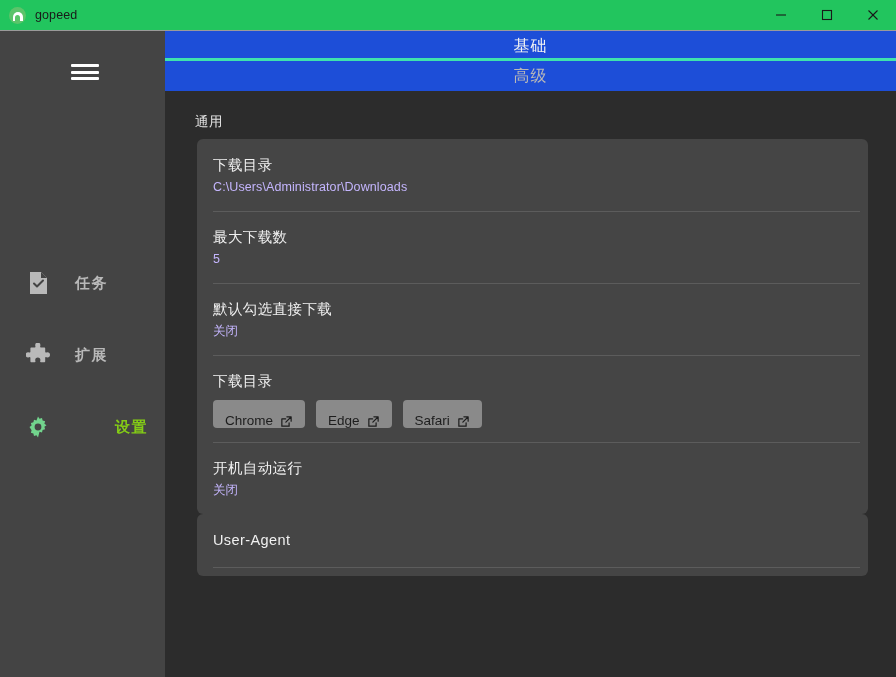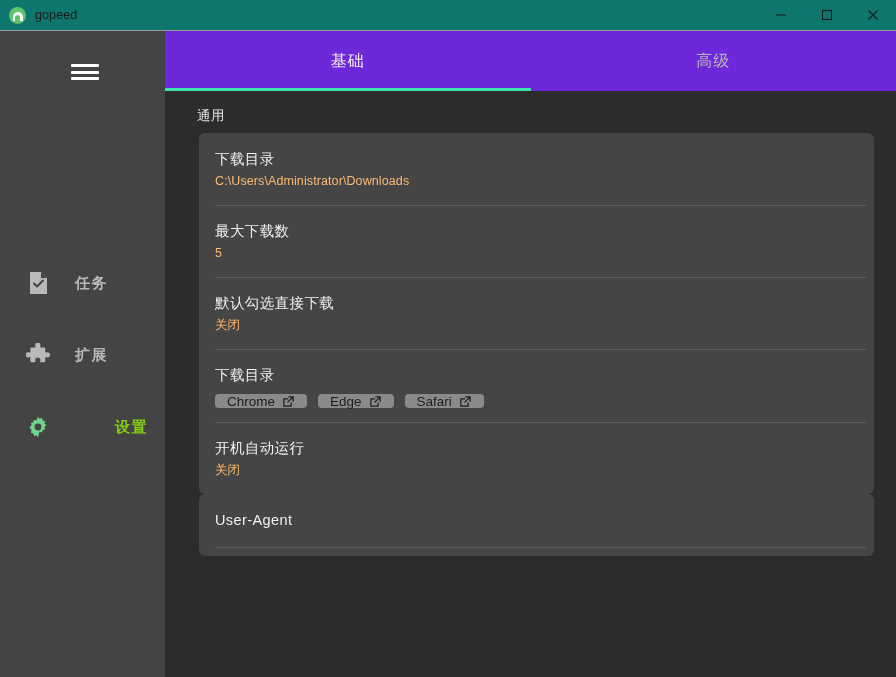--- a/index.html
+++ b/index.html
@@ -18,21 +18,21 @@
     height: 677px;
     background: #2c2c2c;
     display: flex;
     flex-direction: column;
   }
 
   
   .titlebar {
     height: 31px;
     min-height: 31px;
-    background: #0f766e;
+    background: #22c55e;
     border-bottom: 1px solid #9a9a9a;
     display: flex;
     align-items: center;
     position: relative;
   }
   .tb-logo {
     width: 17px;
     height: 17px;
     margin-left: 9px;
     border-radius: 50%;
@@ -148,23 +148,24 @@
     flex: 1;
     display: flex;
     flex-direction: column;
     background: #2c2c2c;
     min-width: 0;
   }
 
   .tabs {
     height: 60px;
     min-height: 60px;
-    background: #6d28d9;
-    display: flex;
-    position: relative;
+    background: #1d4ed8;
+    display: flex;
+    position: relative;
+    flex-direction: column;
   }
   .tab {
     flex: 1;
     display: flex;
     align-items: center;
     justify-content: center;
     font-size: 16px;
     color: #b8b8b8;
     letter-spacing: 1px;
     position: relative;
@@ -176,23 +177,22 @@
     left: 0;
     right: 0;
     bottom: 0;
     height: 3px;
     background: var(--accent, #3fe3ad);
   }
 
   .scroll-area {
     flex: 1;
     overflow: hidden;
-    padding: 0;
-    position: relative;
-    margin-left: 8px;
+    padding: 6px;
+    position: relative;
   }
 
   .section-title {
     font-size: 13.5px;
     color: #e2e2e2;
     padding: 16px 0 8px 24px;
     letter-spacing: .4px;
   }
 
   .card {
@@ -216,40 +216,40 @@
   }
   .row-title {
     font-size: 14.5px;
     color: #f0f0f0;
     letter-spacing: .4px;
     line-height: 20px;
   }
   .row-value {
     margin-top: 3px;
     font-size: 12.5px;
-    color: #fdba74;
+    color: #c4b5fd;
     line-height: 19px;
     letter-spacing: .1px;
     word-break: break-word;
   }
   .row-value.mono-wrap { max-width: 640px; }
 
   .btn-group {
     display: flex;
     gap: 11px;
     margin-top: 9px;
   }
   .ext-btn {
     background: #8a8a8a;
     border: none;
     border-radius: 4px;
-    height: 14px;
+    height: 28px;
     padding: 0 12px;
     display: inline-flex;
-    align-items: center;
+    align-items: flex-end;
     gap: 7px;
     color: #1d1d1d;
     font-size: 13.5px;
     font-family: inherit;
     cursor: pointer;
   }
   .ext-btn svg { display: block; }
 
   .cut-row::after {
     content: "";

